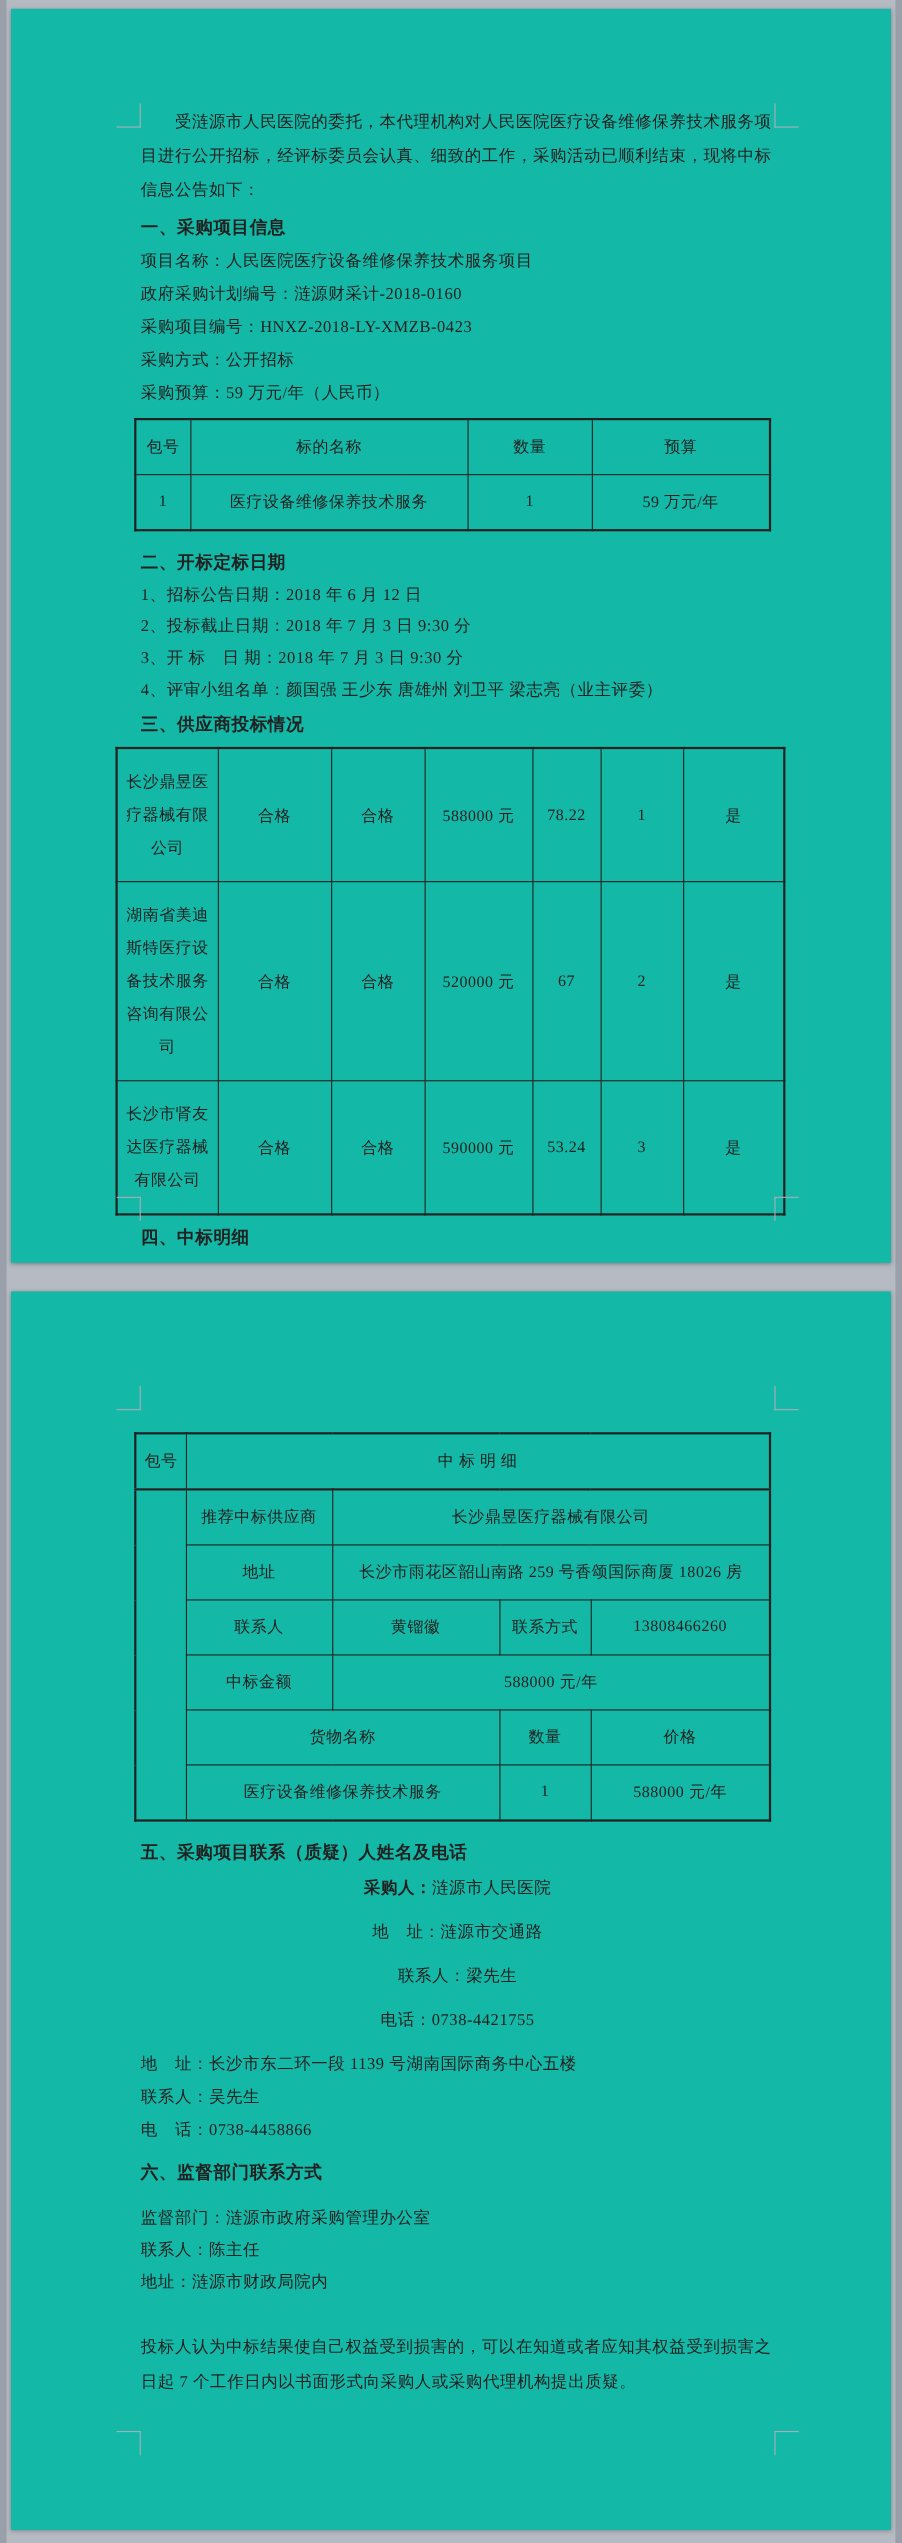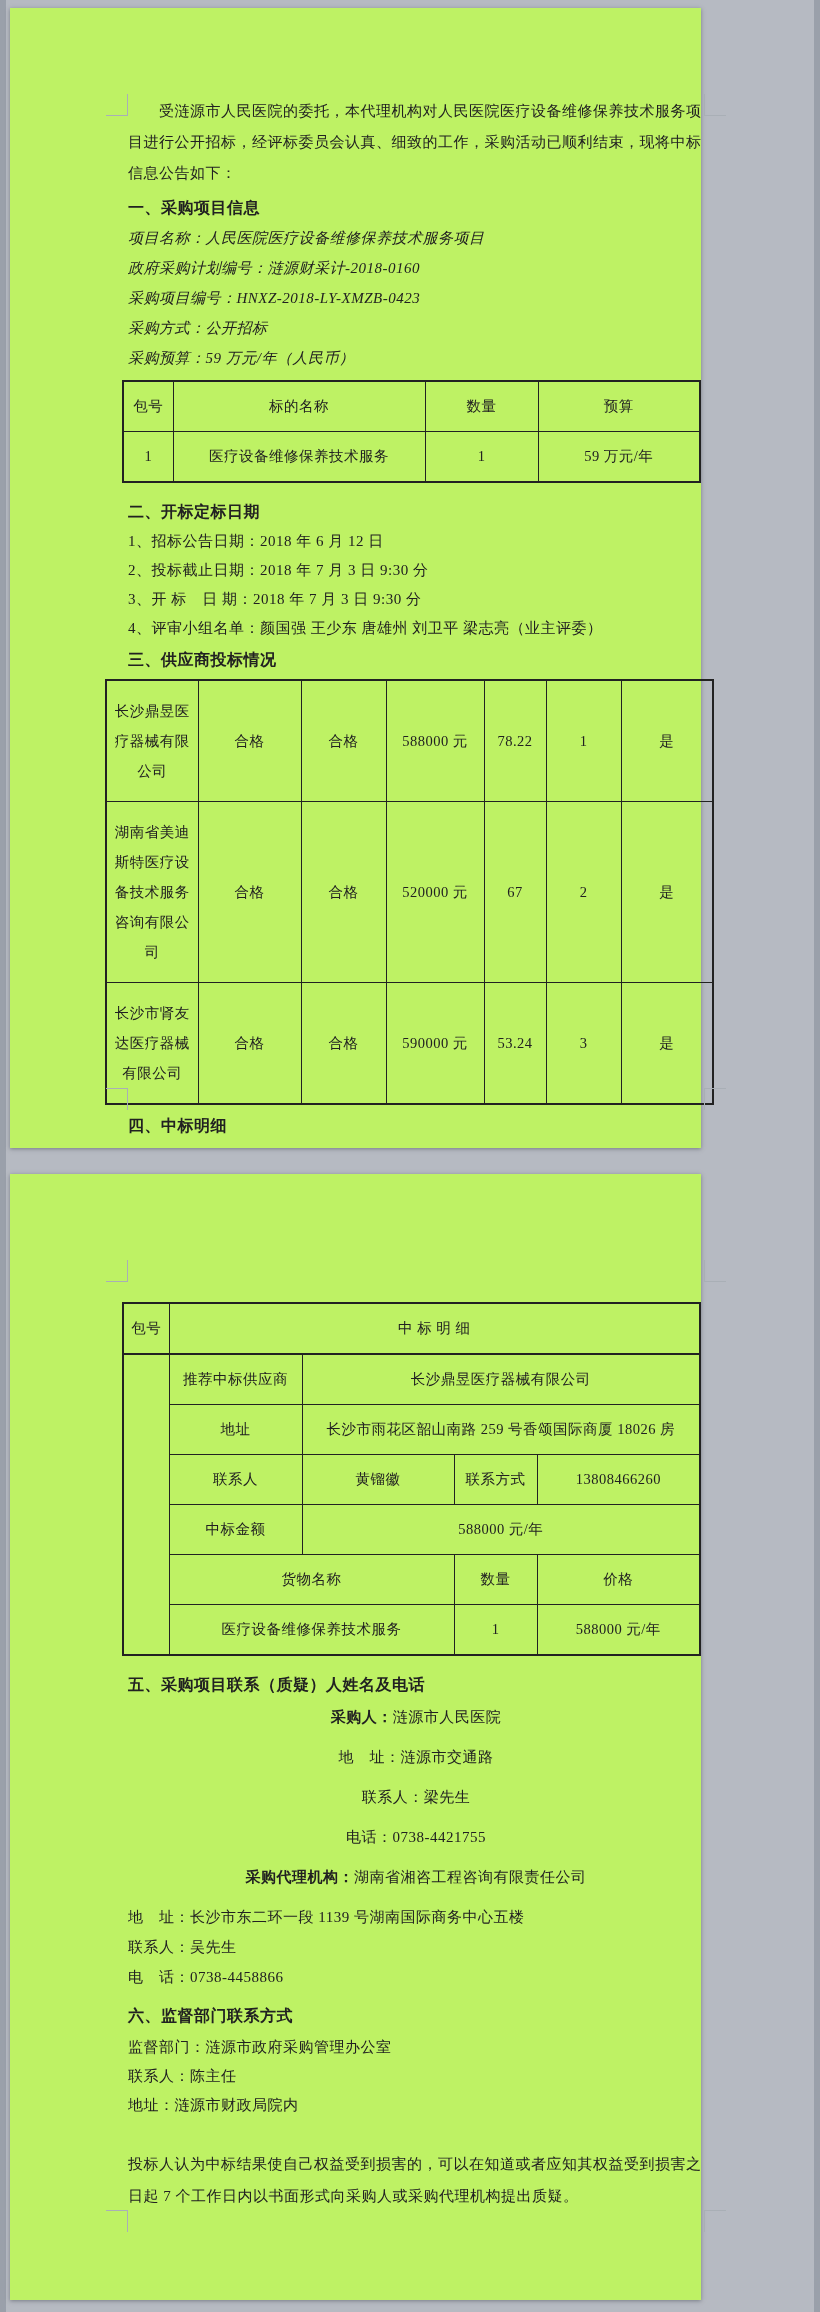--- a/index.html
+++ b/index.html
@@ -8,38 +8,38 @@
     position:relative;
     background:#b6bac2;
     font-family:"Liberation Serif","DejaVu Serif",serif;
     color:#212121;
     overflow:hidden;
   }
   .edge { position:absolute; top:0; bottom:0; width:6px; background:#9aa0aa; }
   #edge-l { left:0; } #edge-r { right:0; }
 
   .page {
-    position:absolute; left:10px; width:691px; background:#bef264;
+    position:absolute; left:10px; width:800px; background:#14b8a6;
     box-shadow:0 1px 4px rgba(70,75,85,.55);
   }
   #page1 { top:8px;   height:1140px; }
   #page2 { top:1174px; height:1126px; }
 
   .mark { position:absolute; width:22px; height:22px; border:0 solid #a9afb6; }
   .mark.tl { border-right-width:1px; border-bottom-width:1px; }
   .mark.tr { border-left-width:1px;  border-bottom-width:1px; }
   .mark.bl { border-right-width:1px; border-top-width:1px; }
   .mark.br { border-left-width:1px;  border-top-width:1px; }
 
   .content { margin-left:118px; width:576px; font-size:15px; letter-spacing:.5px; }
   #page1 .content { padding-top:88px; }
   #page2 .content { padding-top:128px; }
 
   .h  { font-weight:bold; font-size:16px; line-height:30px; }
-  .ln { line-height:30px;font-style:italic; }
+  .ln { line-height:30px; }
   .intro { line-height:31px; text-indent:31px; }
 
   table { border-collapse:collapse; table-layout:fixed; }
   .tbl  { border:2px solid #222; }
   .tbl td { border:1px solid #222; text-align:center; vertical-align:middle;
             font-size:14.5px; padding:15px 3px; overflow:hidden; }
 
   #tableA { width:577px; margin:7px 0 8px -6px; }
   #tableA td { height:29px; }
 
@@ -58,21 +58,21 @@
 
   #tableC { width:577px; margin-left:-6px; }
   #tableC tr.t1 td { height:34px; border-bottom-width:2px; }
   #tableC tr.t2 td, #tableC tr.t3 td, #tableC tr.t4 td, #tableC tr.t5 td { height:39px; }
   #tableC tr.t6 td { height:34px; }
   #tableC tr.t7 td { height:39px; }
 
   #h5x { margin-top:14px; margin-bottom:4px; }
   .ln5  { line-height:27px; margin-bottom:13px;text-align:center; }
   .ln5b { line-height:27px; margin-bottom:3px; }
-  #h6x { margin-top:10px; margin-bottom:2px; }
+  #h6x { margin-top:10px; margin-bottom:12px; }
   .ln6 { line-height:29px; }
   .b { font-weight:bold; }
   .closing { line-height:32px; margin-top:28px; }
 </style>
 </head>
 <body>
 
 <div class="edge" id="edge-l"></div>
 <div class="edge" id="edge-r"></div>
 
@@ -229,23 +229,20 @@
     <div class="ln5">
       <span>地　址：</span><span>涟源市交通路</span>
     </div>
     <div class="ln5">
       <span>联系人：</span><span>梁先生</span>
     </div>
     <div class="ln5">
       <span>电话：</span><span>0738-4421755</span>
     </div>
 
-    <div class="ln5">
-      <span class="b">采购代理机构：</span><span>湖南省湘咨工程咨询有限责任公司</span>
-    </div>
     <div class="ln5b">
       <span>地　址：</span><span>长沙市东二环一段 1139 号湖南国际商务中心五楼</span>
     </div>
     <div class="ln5b">
       <span>联系人：</span><span>吴先生</span>
     </div>
     <div class="ln5b">
       <span>电　话：</span><span>0738-4458866</span>
     </div>
 

